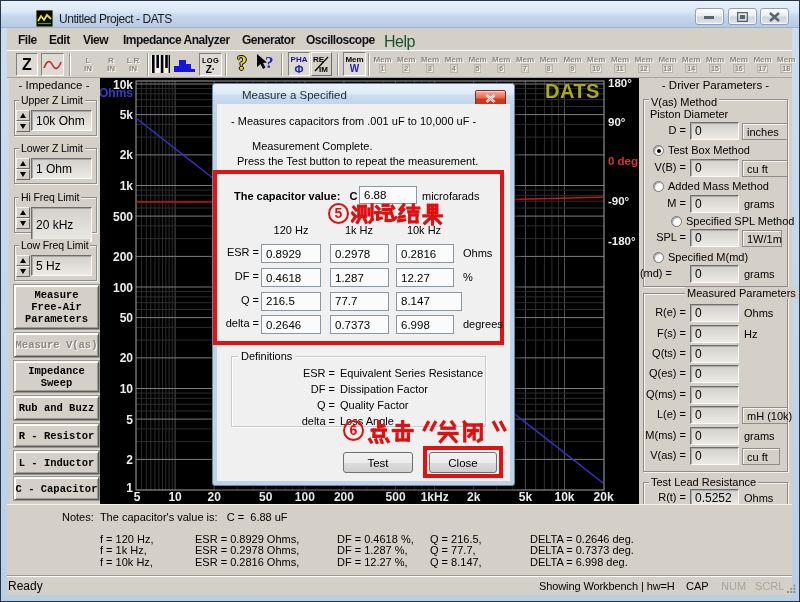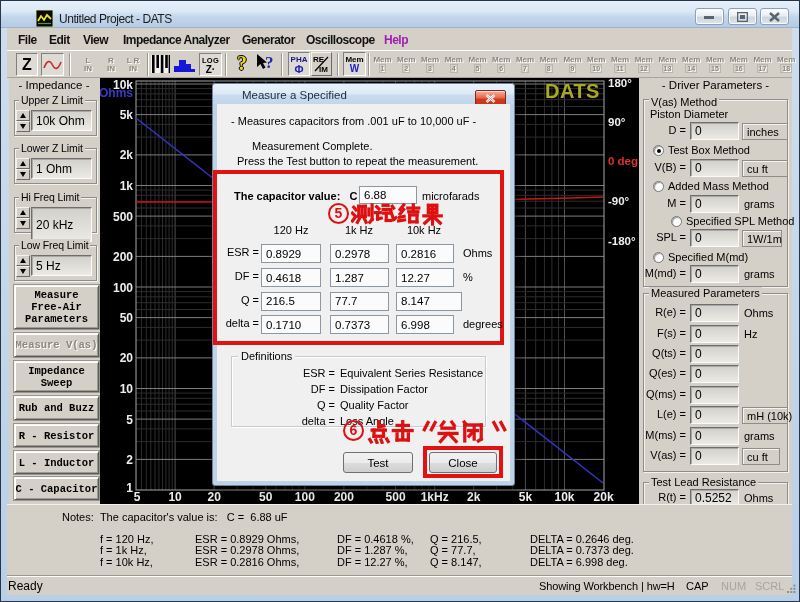--- a/index.html
+++ b/index.html
@@ -62,21 +62,21 @@
         <path d="M1,1 L10,9 M10,1 L1,9" stroke="#5a646e" stroke-width="2.4"></path>
       </svg>
     </div>
     <div style="position:absolute;left:7px;top:28px;width:785px;height:22px;background:#d4d0c8;"></div>
     <div style="position:absolute;left:18px;top:33px;font-size:12px;font-weight:bold;color:#111;letter-spacing:-0.5px">File</div>
     <div style="position:absolute;left:49px;top:33px;font-size:12px;font-weight:bold;color:#111;letter-spacing:-0.5px">Edit</div>
     <div style="position:absolute;left:83px;top:33px;font-size:12px;font-weight:bold;color:#111;letter-spacing:-0.5px">View</div>
     <div style="position:absolute;left:123px;top:33px;font-size:12px;font-weight:bold;color:#111;letter-spacing:-0.5px">Impedance Analyzer</div>
     <div style="position:absolute;left:242px;top:33px;font-size:12px;font-weight:bold;color:#111;letter-spacing:-0.5px">Generator</div>
     <div style="position:absolute;left:306px;top:33px;font-size:12px;font-weight:bold;color:#111;letter-spacing:-0.5px">Oscilloscope</div>
-    <div style="position:absolute;left:384px;top:33px;font-size:12px;font-weight:bold;color:#a21caf;letter-spacing:-0.5px">Help</div>
+    <div style="position:absolute;left:384px;top:33px;font-size:16px;font-weight:normal;color:#14532d;letter-spacing:-0.5px">Help</div>
     <div style="position:absolute;left:7px;top:50px;width:785px;height:28px;background:#d4d0c8;border-top:1px solid #fff;border-bottom:1px solid #a8a49c;"></div>
     <div class="tbtn sunk" style="left:16px;top:53px;width:22px;height:23px;font:bold 16px 'Liberation Sans',sans-serif;color:#000">Z</div>
     <div class="tbtn sunk" style="left:41px;top:53px;width:23px;height:23px">
       <svg width="19" height="12">
         <path d="M1,9 C4,1 7,1 9.5,6 C12,11 15,11 18,3" fill="none" stroke="#c03030" stroke-width="1.6"></path>
       </svg>
     </div>
     <div class="sep" style="left:69px;top:53px;height:23px"></div>
     <div class="mem dis" style="left:77px;top:53px;font-size:8px">
       <span>L</span>
@@ -379,25 +379,25 @@
     <div class="rlbl" style="left:660px;top:197px;width:26px">M =</div>
     <div class="tbx" style="left:690px;top:195px;width:49px;height:18px">0</div>
     <div class="lbl" style="left:744px;top:198px">grams</div>
     <div class="radio" style="left:671px;top:216px"></div>
     <div class="lbl" style="left:686px;top:215px">Specified SPL Method</div>
     <div class="rlbl" style="left:652px;top:231px;width:34px">SPL =</div>
     <div class="tbx" style="left:690px;top:229px;width:49px;height:18px">0</div>
     <div class="unit" style="left:742px;top:230px;width:40px;height:17px">1W/1m</div>
     <div class="radio" style="left:653px;top:252px"></div>
     <div class="lbl" style="left:668px;top:251px">Specified M(md)</div>
-    <div class="rlbl" style="left:642px;top:267px;width:44px">M(md) =</div>
+    <div class="rlbl" style="left:628px;top:267px;width:44px">M(md) =</div>
     <div class="tbx" style="left:690px;top:265px;width:49px;height:18px">0</div>
     <div class="lbl" style="left:744px;top:268px">grams</div>
     <div class="gb" style="left:643px;top:293px;width:145px;height:179px"></div>
-    <div class="gbl" style="left:649px;top:287px">Measured Parameters</div>
+    <div class="gbl" style="left:685px;top:287px">Measured Parameters</div>
     <div class="rlbl" style="left:644px;top:306px;width:42px">R(e) =</div>
     <div class="tbx" style="left:690px;top:304px;width:49px;height:18px">0</div>
     <div class="lbl" style="left:744px;top:307px">Ohms</div>
     <div class="rlbl" style="left:644px;top:326.5px;width:42px">F(s) =</div>
     <div class="tbx" style="left:690px;top:324.5px;width:49px;height:18px">0</div>
     <div class="lbl" style="left:744px;top:327.5px">Hz</div>
     <div class="rlbl" style="left:644px;top:347px;width:42px">Q(ts) =</div>
     <div class="tbx" style="left:690px;top:345px;width:49px;height:18px">0</div>
     <div class="rlbl" style="left:644px;top:367px;width:42px">Q(es) =</div>
     <div class="tbx" style="left:690px;top:365px;width:49px;height:18px">0</div>
@@ -476,21 +476,21 @@
     <div class="rlbl" style="left:210px;top:270px;width:49px">DF =</div>
     <div class="wbx" style="left:261px;top:268px;width:60px;height:19px">0.4618</div>
     <div class="wbx" style="left:330px;top:268px;width:59px;height:19px">1.287</div>
     <div class="wbx" style="left:396px;top:268px;width:58px;height:19px">12.27</div>
     <div class="lbl" style="left:463px;top:271px">%</div>
     <div class="rlbl" style="left:210px;top:293.5px;width:49px">Q =</div>
     <div class="wbx" style="left:261px;top:291.5px;width:60px;height:19px">216.5</div>
     <div class="wbx" style="left:330px;top:291.5px;width:59px;height:19px">77.7</div>
     <div class="wbx" style="left:396px;top:291.5px;width:66px;height:19px">8.147</div>
     <div class="rlbl" style="left:210px;top:317px;width:49px">delta =</div>
-    <div class="wbx" style="left:261px;top:315px;width:60px;height:19px">0.1710</div>
+    <div class="wbx" style="left:261px;top:315px;width:60px;height:19px">0.2646</div>
     <div class="wbx" style="left:330px;top:315px;width:59px;height:19px">0.7373</div>
     <div class="wbx" style="left:396px;top:315px;width:58px;height:19px">6.998</div>
     <div class="lbl" style="left:463px;top:318px">degrees</div>
     <div class="abs" style="left:231px;top:356px;width:255px;height:71px;border:1px solid #c3cbd3;box-shadow:1px 1px 0 #fff,inset 1px 1px 0 #fff"></div>
     <div style="position:absolute;left:238px;top:350px;background:#f0f0f0;padding:0 3px;font-size:11px;color:#000;">Definitions</div>
     <div class="rlbl" style="left:250px;top:366.5px;width:85px;font-size:11px">ESR =</div>
     <div class="lbl" style="left:340px;top:366.5px;font-size:11px">Equivalent Series Resistance</div>
     <div class="rlbl" style="left:250px;top:382.5px;width:85px;font-size:11px">DF =</div>
     <div class="lbl" style="left:340px;top:382.5px;font-size:11px">Dissipation Factor</div>
     <div class="rlbl" style="left:250px;top:398.5px;width:85px;font-size:11px">Q =</div>

